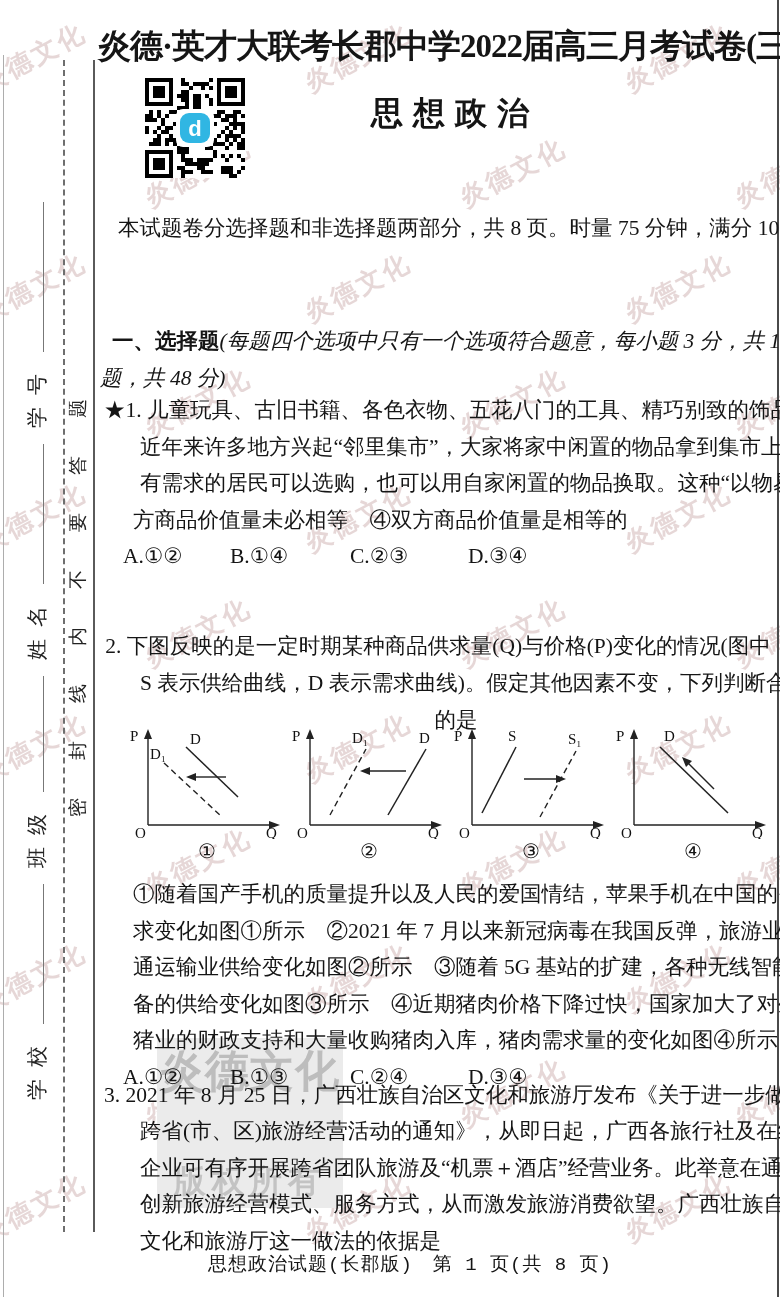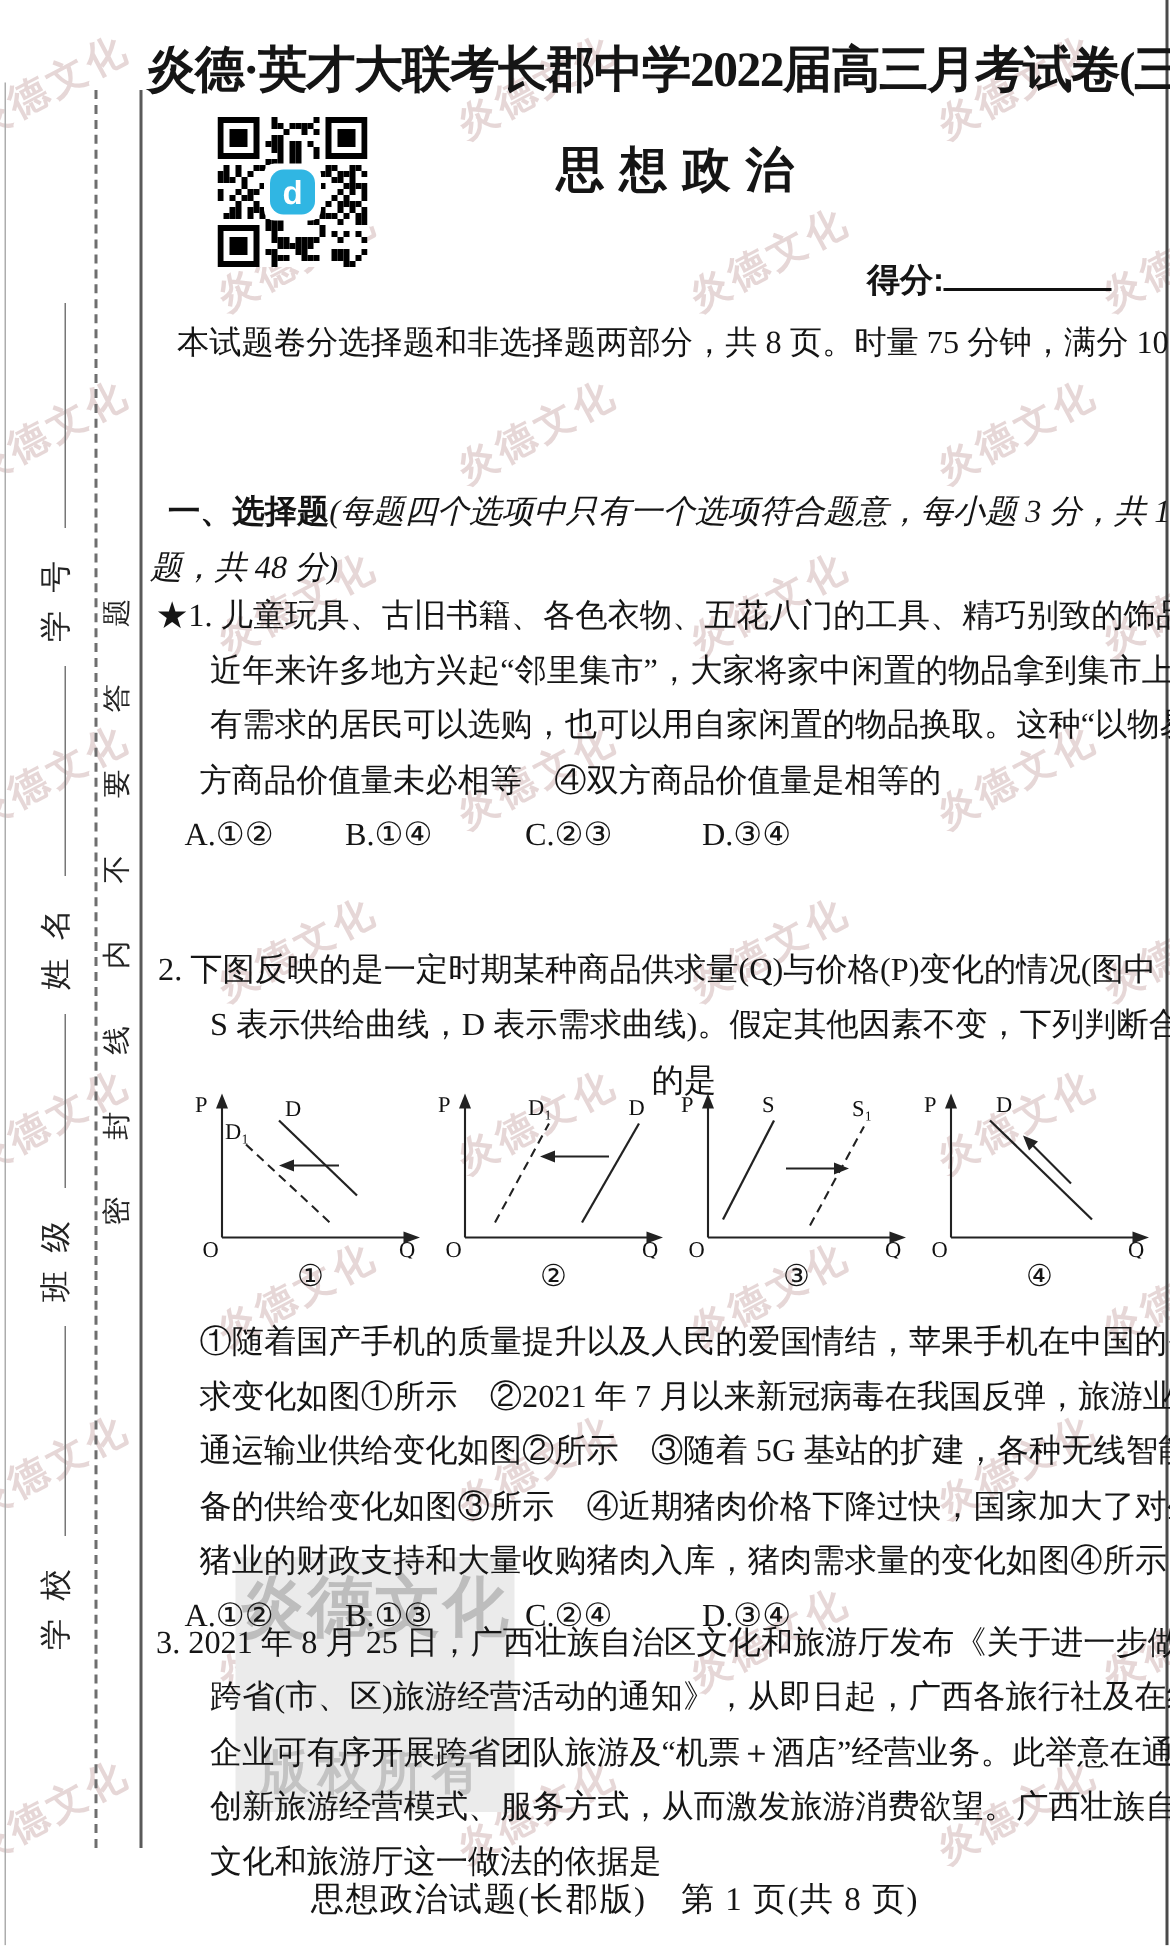--- a/index.html
+++ b/index.html
@@ -54,21 +54,21 @@
   .q-opt{padding-left:33px;}
   .choices{position:relative;height:37px;line-height:37px;}
   .choices span{position:absolute;top:0;white-space:nowrap;}
   .ch0{left:23px;} .ch1{left:130px;} .ch2{left:250px;} .ch3{left:368px;}
   
   .graphs{position:absolute;left:126px;top:727px;width:650px;height:146px;display:flex;z-index:3;}
   .graph{width:162px;display:flex;flex-direction:column;align-items:center;}
   .graph svg{display:block;}
   .graph-num{font-size:20px;line-height:24px;text-align:center;}
   svg text{font-family:"Liberation Serif","DejaVu Serif",serif;font-size:15px;fill:#111;}
-  .footer{position:absolute;left:100px;top:1251px;width:620px;text-align:center;z-index:3;font-size:22px;letter-spacing:1px;}
+  .footer{position:absolute;left:100px;top:1251px;width:620px;text-align:center;z-index:3;font-size:19px;letter-spacing:1px;font-family:Liberation Mono, monospace;}
 </style>
 </head>
 <body>
 
 <div class="page">
 
   <div id="wm-layer">
       <div class="wm" style="left: -25px; top: 40px;">炎德文化</div>
       <div class="wm" style="left: 300px; top: 40px;">炎德文化</div>
       <div class="wm" style="left: 620px; top: 40px;">炎德文化</div>
@@ -300,23 +300,20 @@
     </g>
     <g>
       <rect x="31" y="31" width="38" height="38" rx="7" fill="#fff"></rect>
       <rect x="35" y="35" width="30" height="30" rx="9" fill="#30b6e3"></rect>
       <text x="50" y="58" text-anchor="middle" style="font-family:'Liberation Sans','DejaVu Sans',sans-serif;font-size:22px;font-weight:bold;fill:#fff;">d</text>
     </g>
   </svg>
 
   <div class="subject">思想政治</div>
 
-  <div class="score">
-    <span>得分:</span><span class="score-line"></span>
-  </div>
 
   <div class="notice">本试题卷分选择题和非选择题两部分，共 8 页。时量 75 分钟，满分 100 分。</div>
 
 
   <div class="directions">
     <div class="q-line"><span class="dir-bold">一、选择题</span><span class="kai">(每题四个选项中只有一个选项符合题意，每小题 3 分，共 16 个</span></div>
     <div class="q-line"><span class="kai">题，共 48 分)</span></div>
   </div>
 
   <div class="qblock" id="q1">

